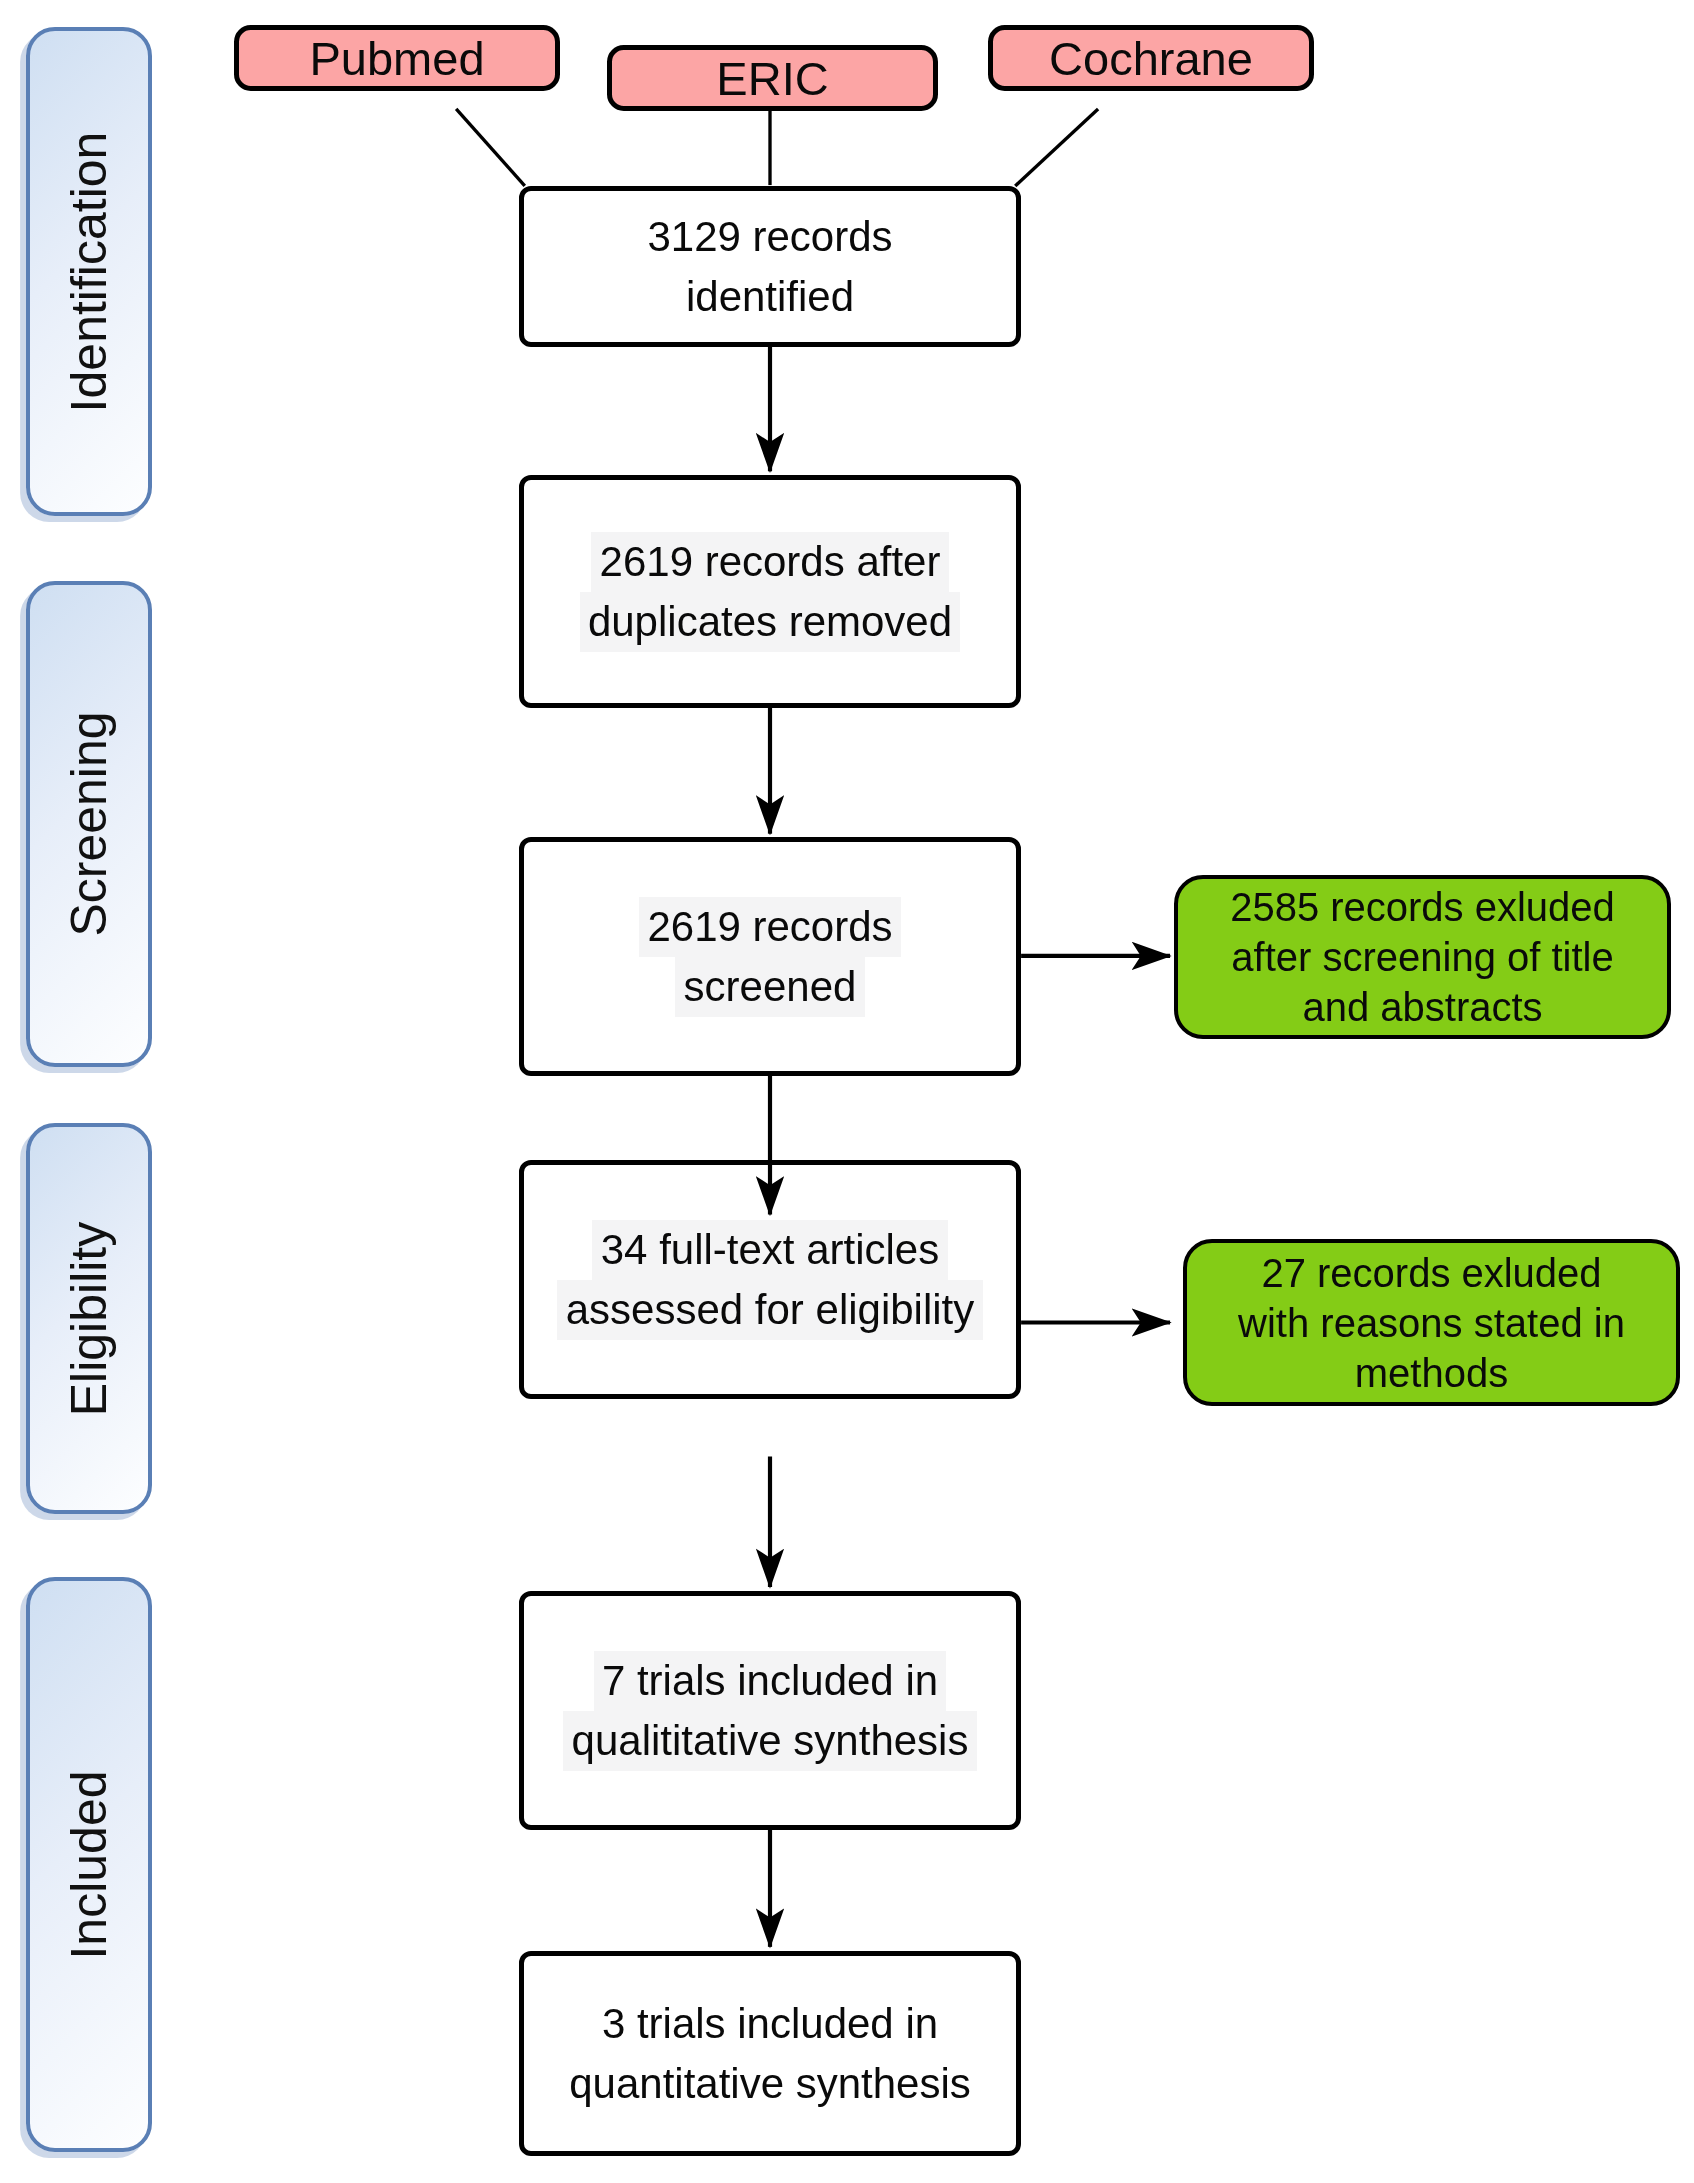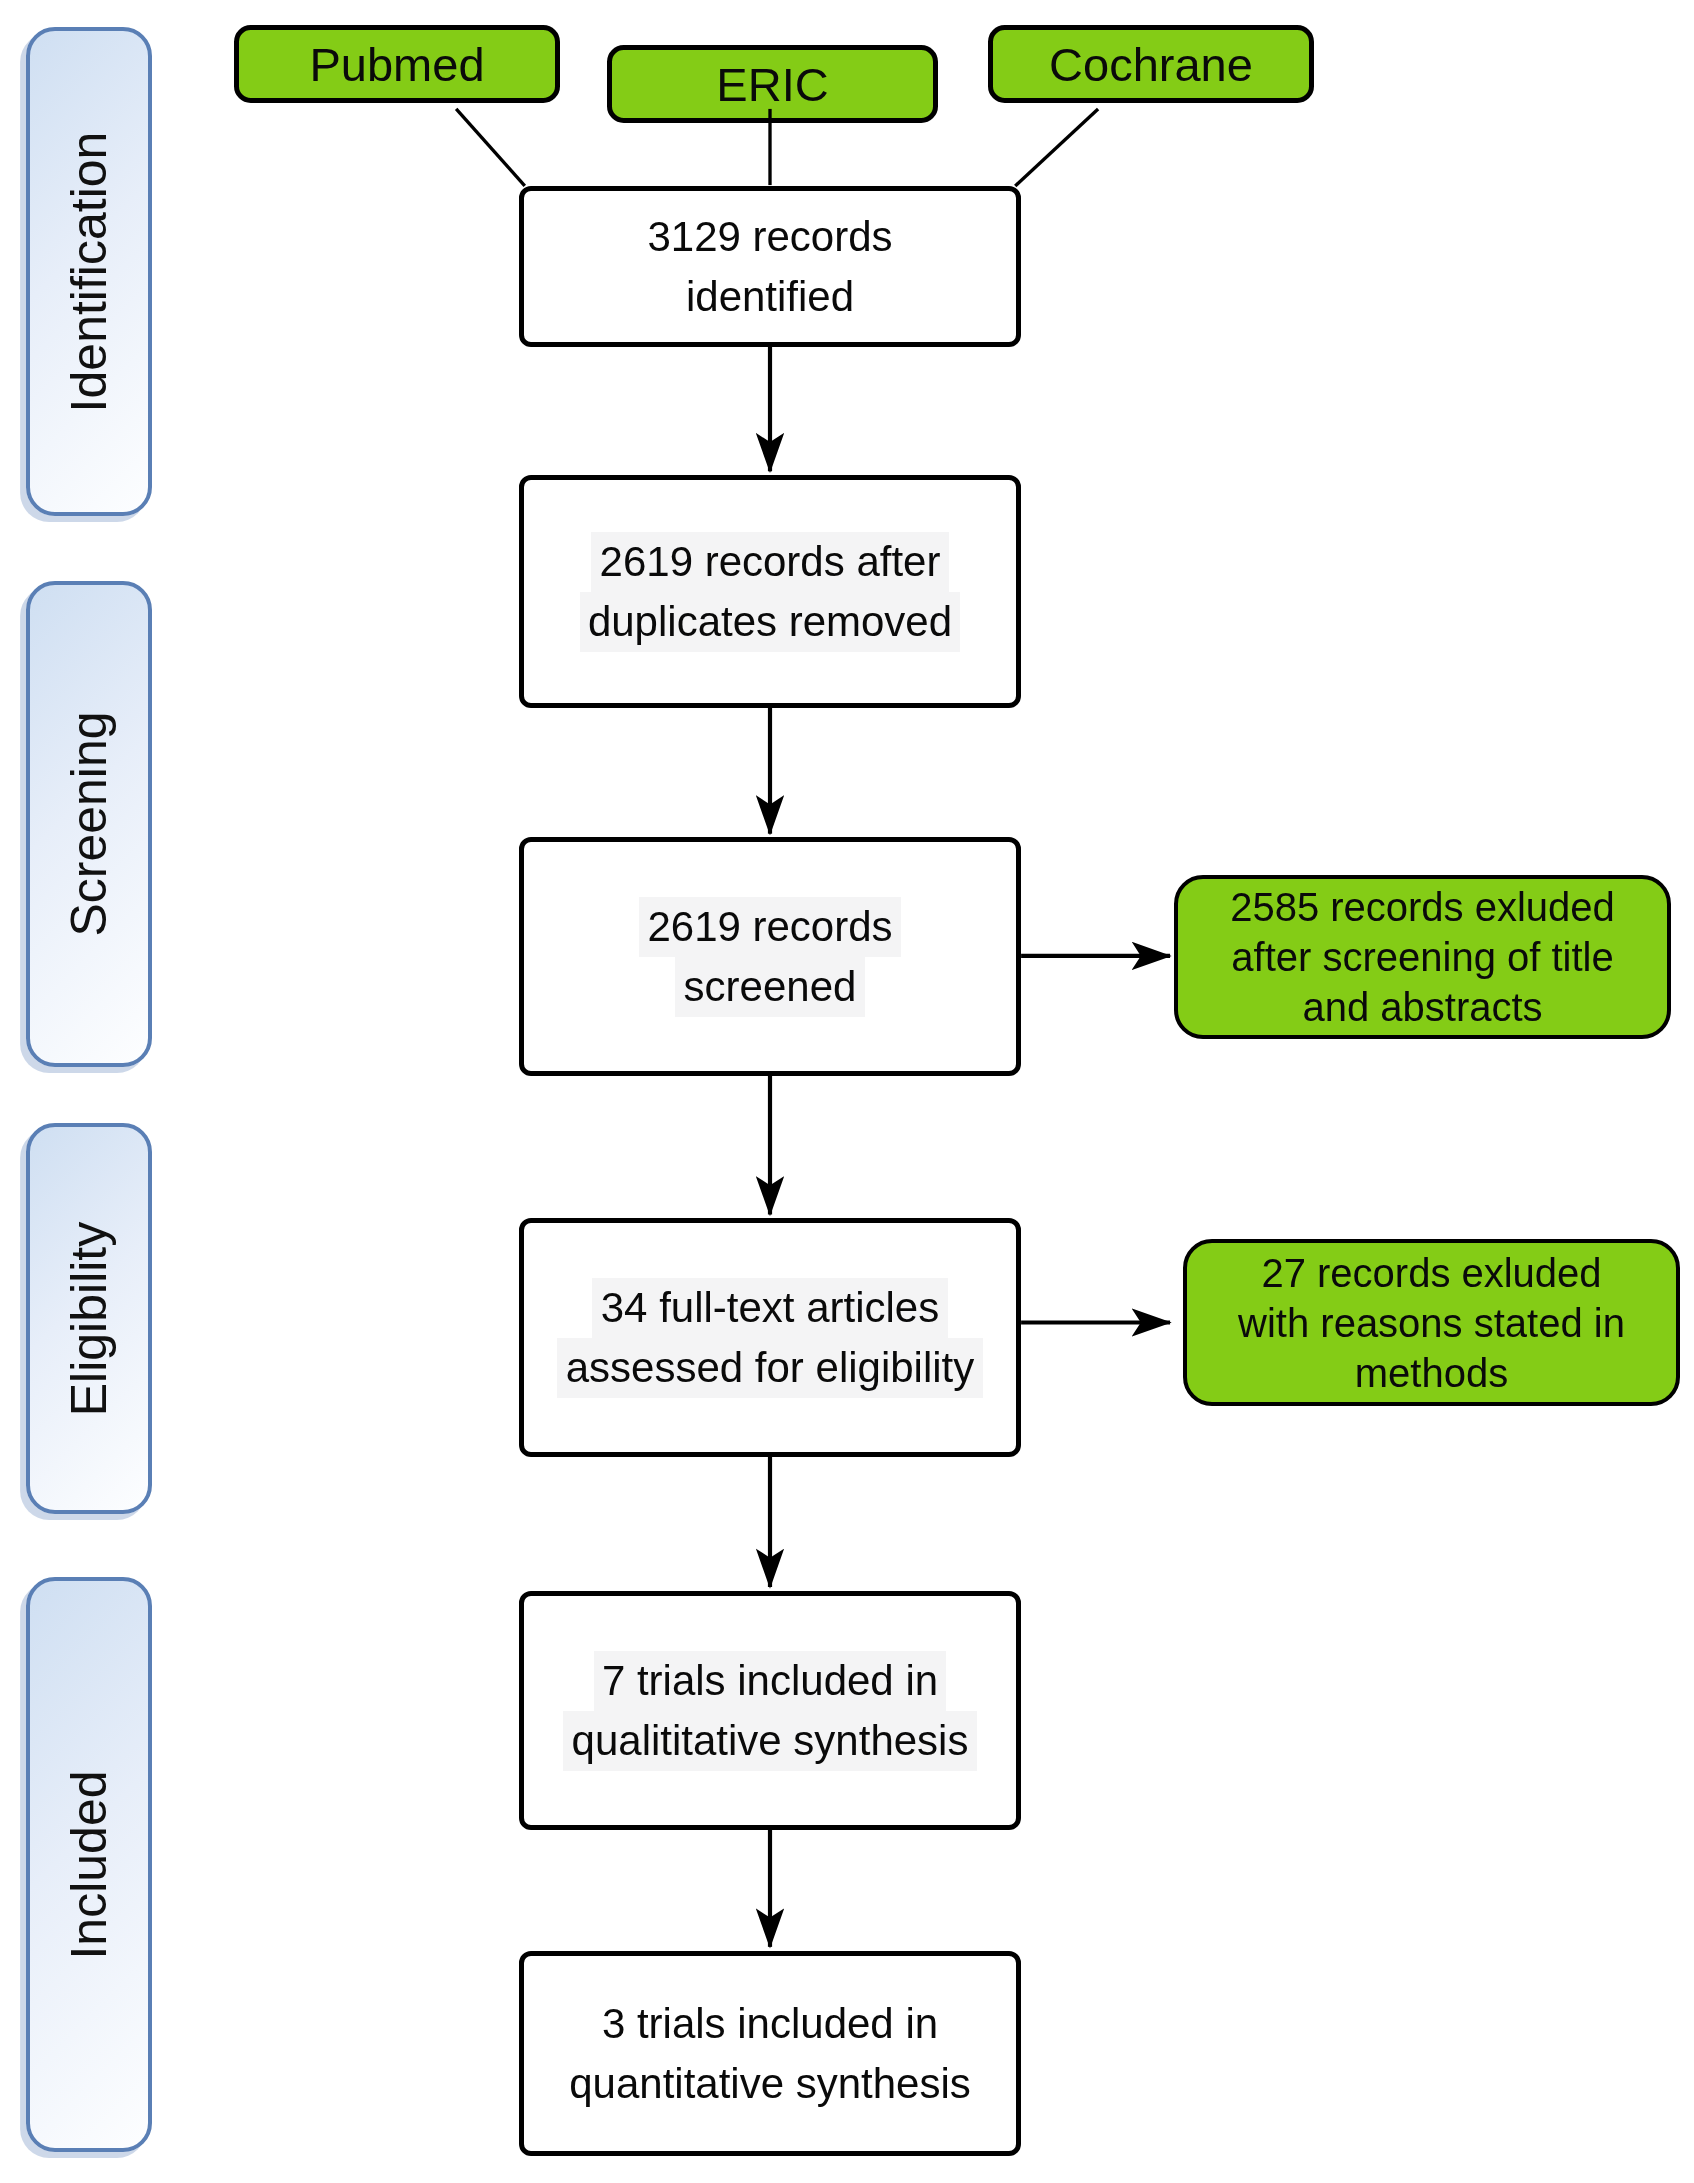--- a/index.html
+++ b/index.html
@@ -22,24 +22,24 @@
     display:flex;align-items:center;justify-content:center;
   }
   .stage span{
     transform:rotate(-90deg);
     white-space:nowrap;
     font-size:50px;
     color:#111;
   }
   
   .dbbox{
-    position:absolute;top:25px;height:78px;
+    position:absolute;top:25px;height:66px;
     box-sizing:border-box;
     border:5px solid #000;border-radius:16.7px;
-    background:#84cc16;
+    background:#fca5a5;
     display:flex;align-items:center;justify-content:center;
     font-size:47px;
   }
   
   .flowbox{
     position:absolute;left:519px;width:502px;
     box-sizing:border-box;
     border:5px solid #000;border-radius:12px;
     background:#fff;
     display:flex;flex-direction:column;align-items:center;justify-content:center;
@@ -98,21 +98,21 @@
   <div class="flowbox" style="top:475px;height:233px;">
     <span class="ln hl">2619 records after</span>
     <span class="ln hl">duplicates removed</span>
   </div>
 
   <div class="flowbox" style="top:837px;height:239px;">
     <span class="ln hl">2619 records</span>
     <span class="ln hl">screened</span>
   </div>
 
-  <div class="flowbox" style="top:1218px;height:239px;">
+  <div class="flowbox" style="top:1160px;height:239px;">
     <span class="ln hl">34 full-text articles</span>
     <span class="ln hl">assessed for eligibility</span>
   </div>
 
   <div class="flowbox" style="top:1591px;height:239px;">
     <span class="ln hl">7 trials included in</span>
     <span class="ln hl">qualititative synthesis</span>
   </div>
 
   <div class="flowbox" style="top:1951px;height:205px;">

